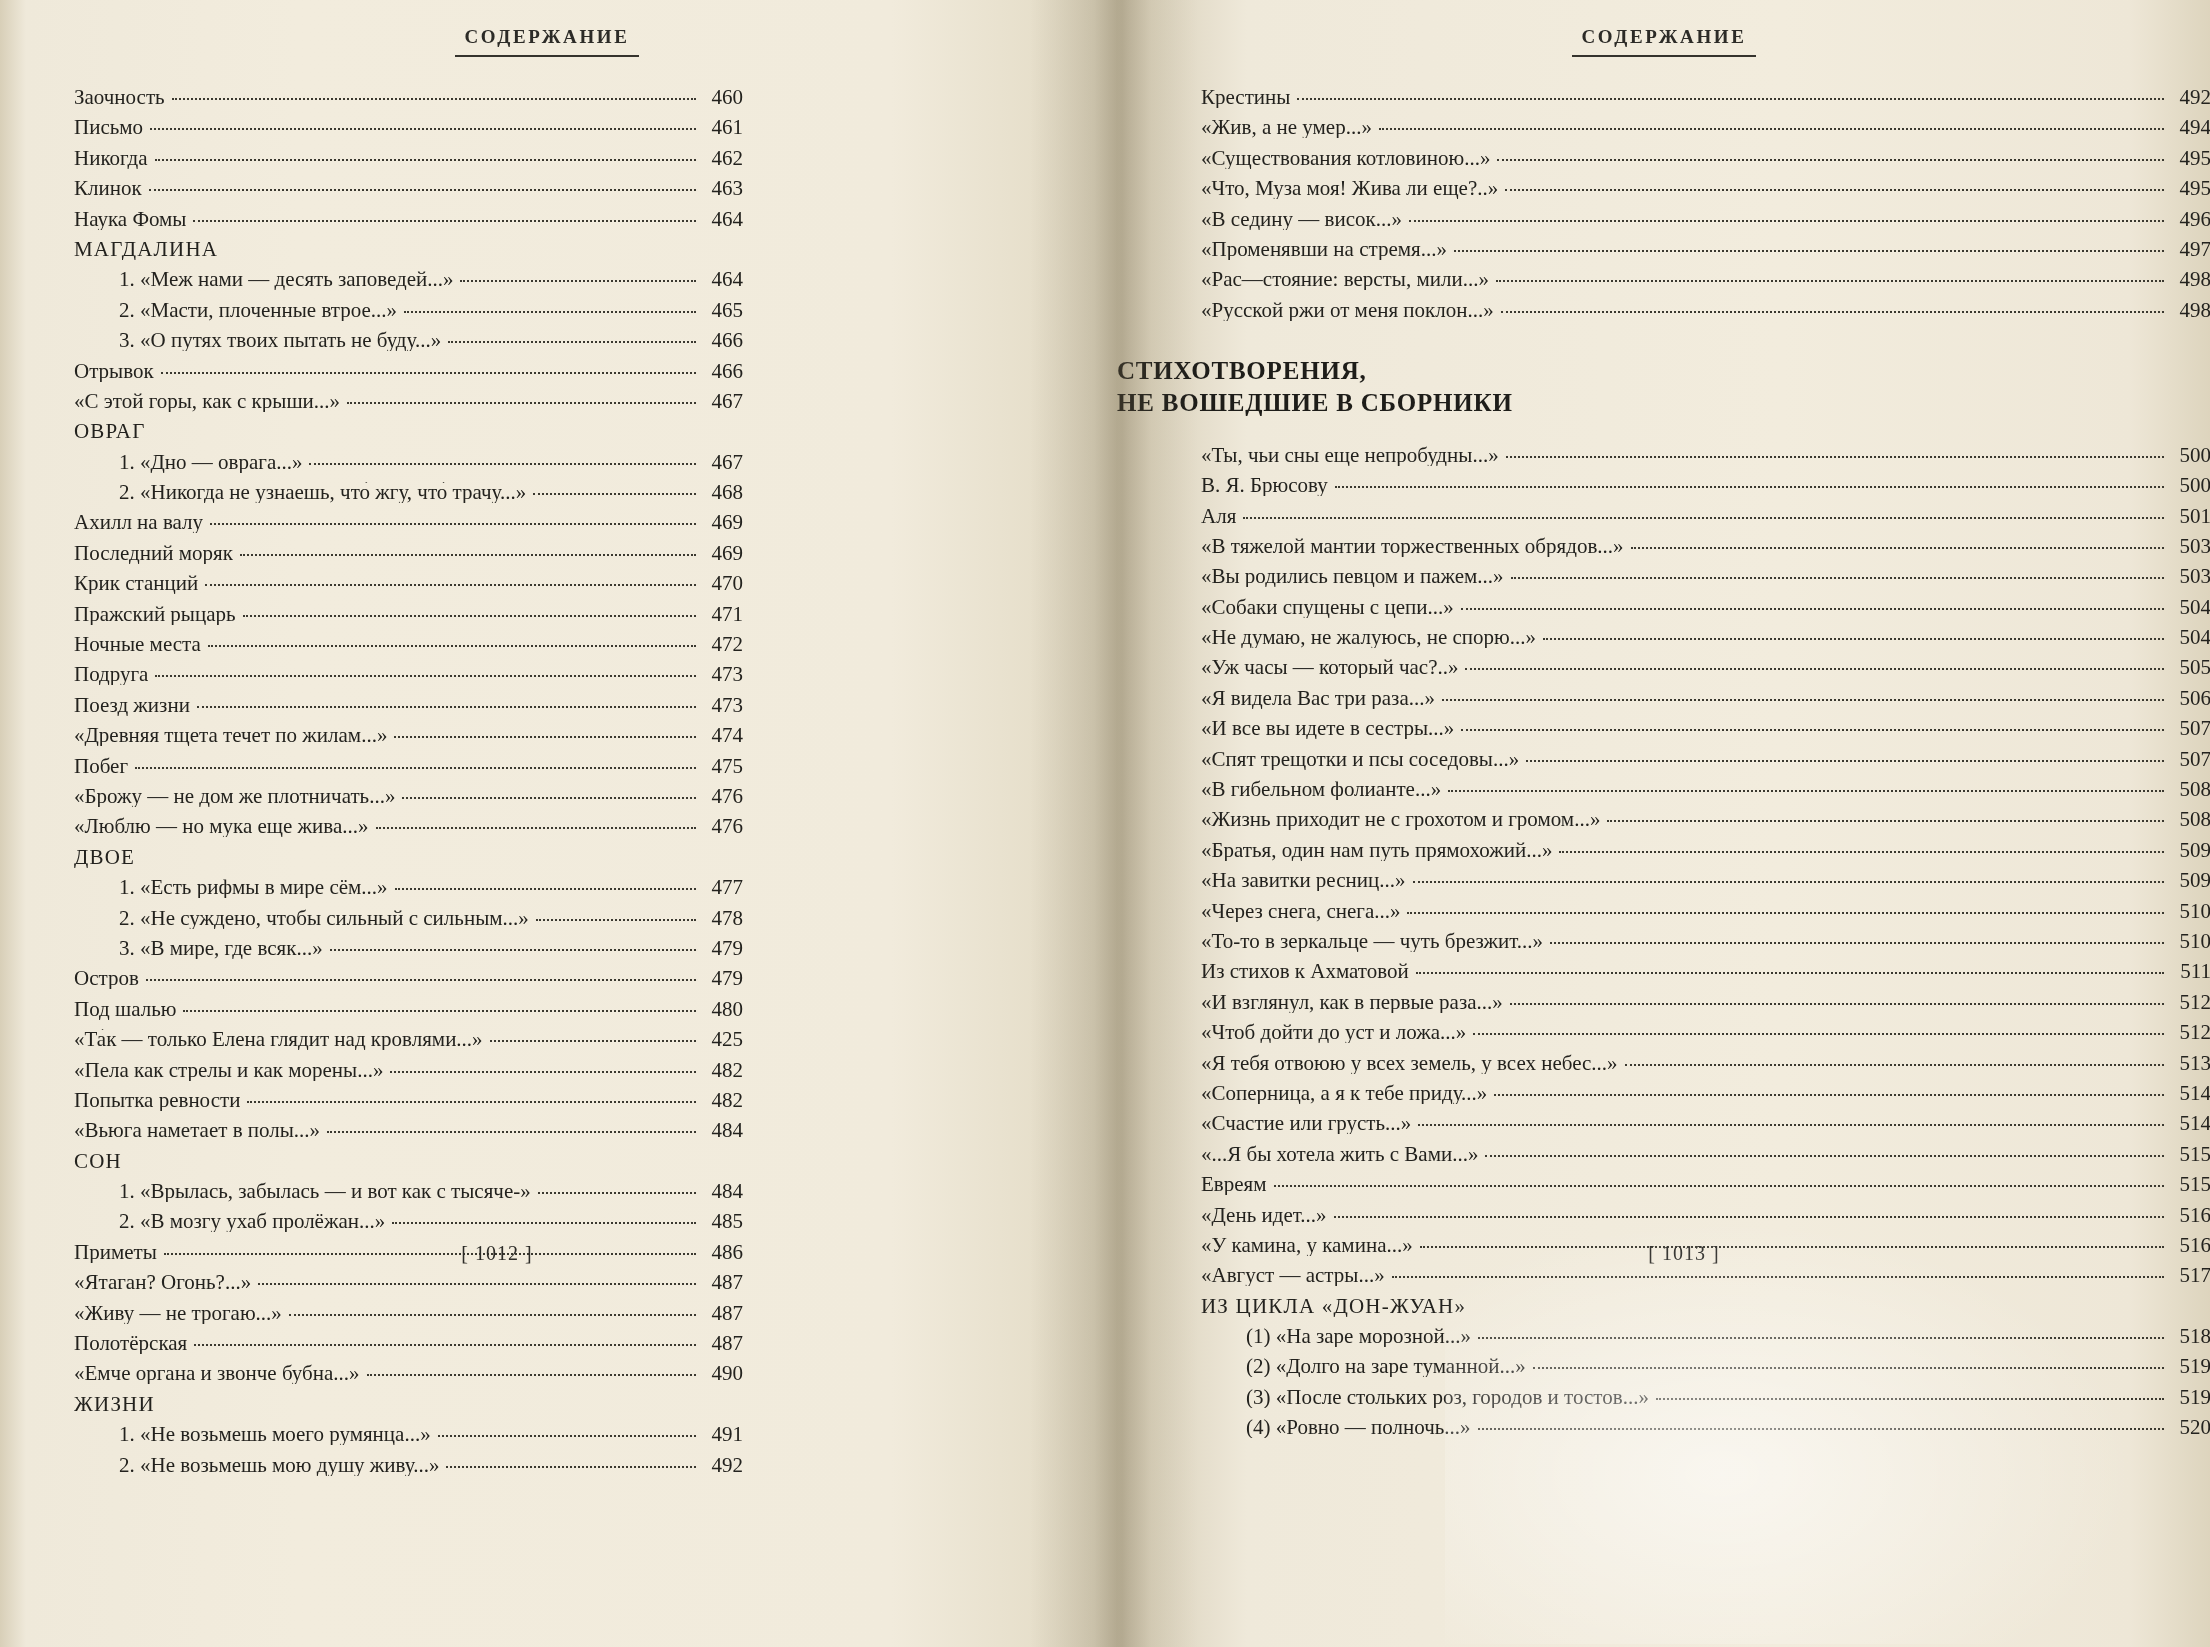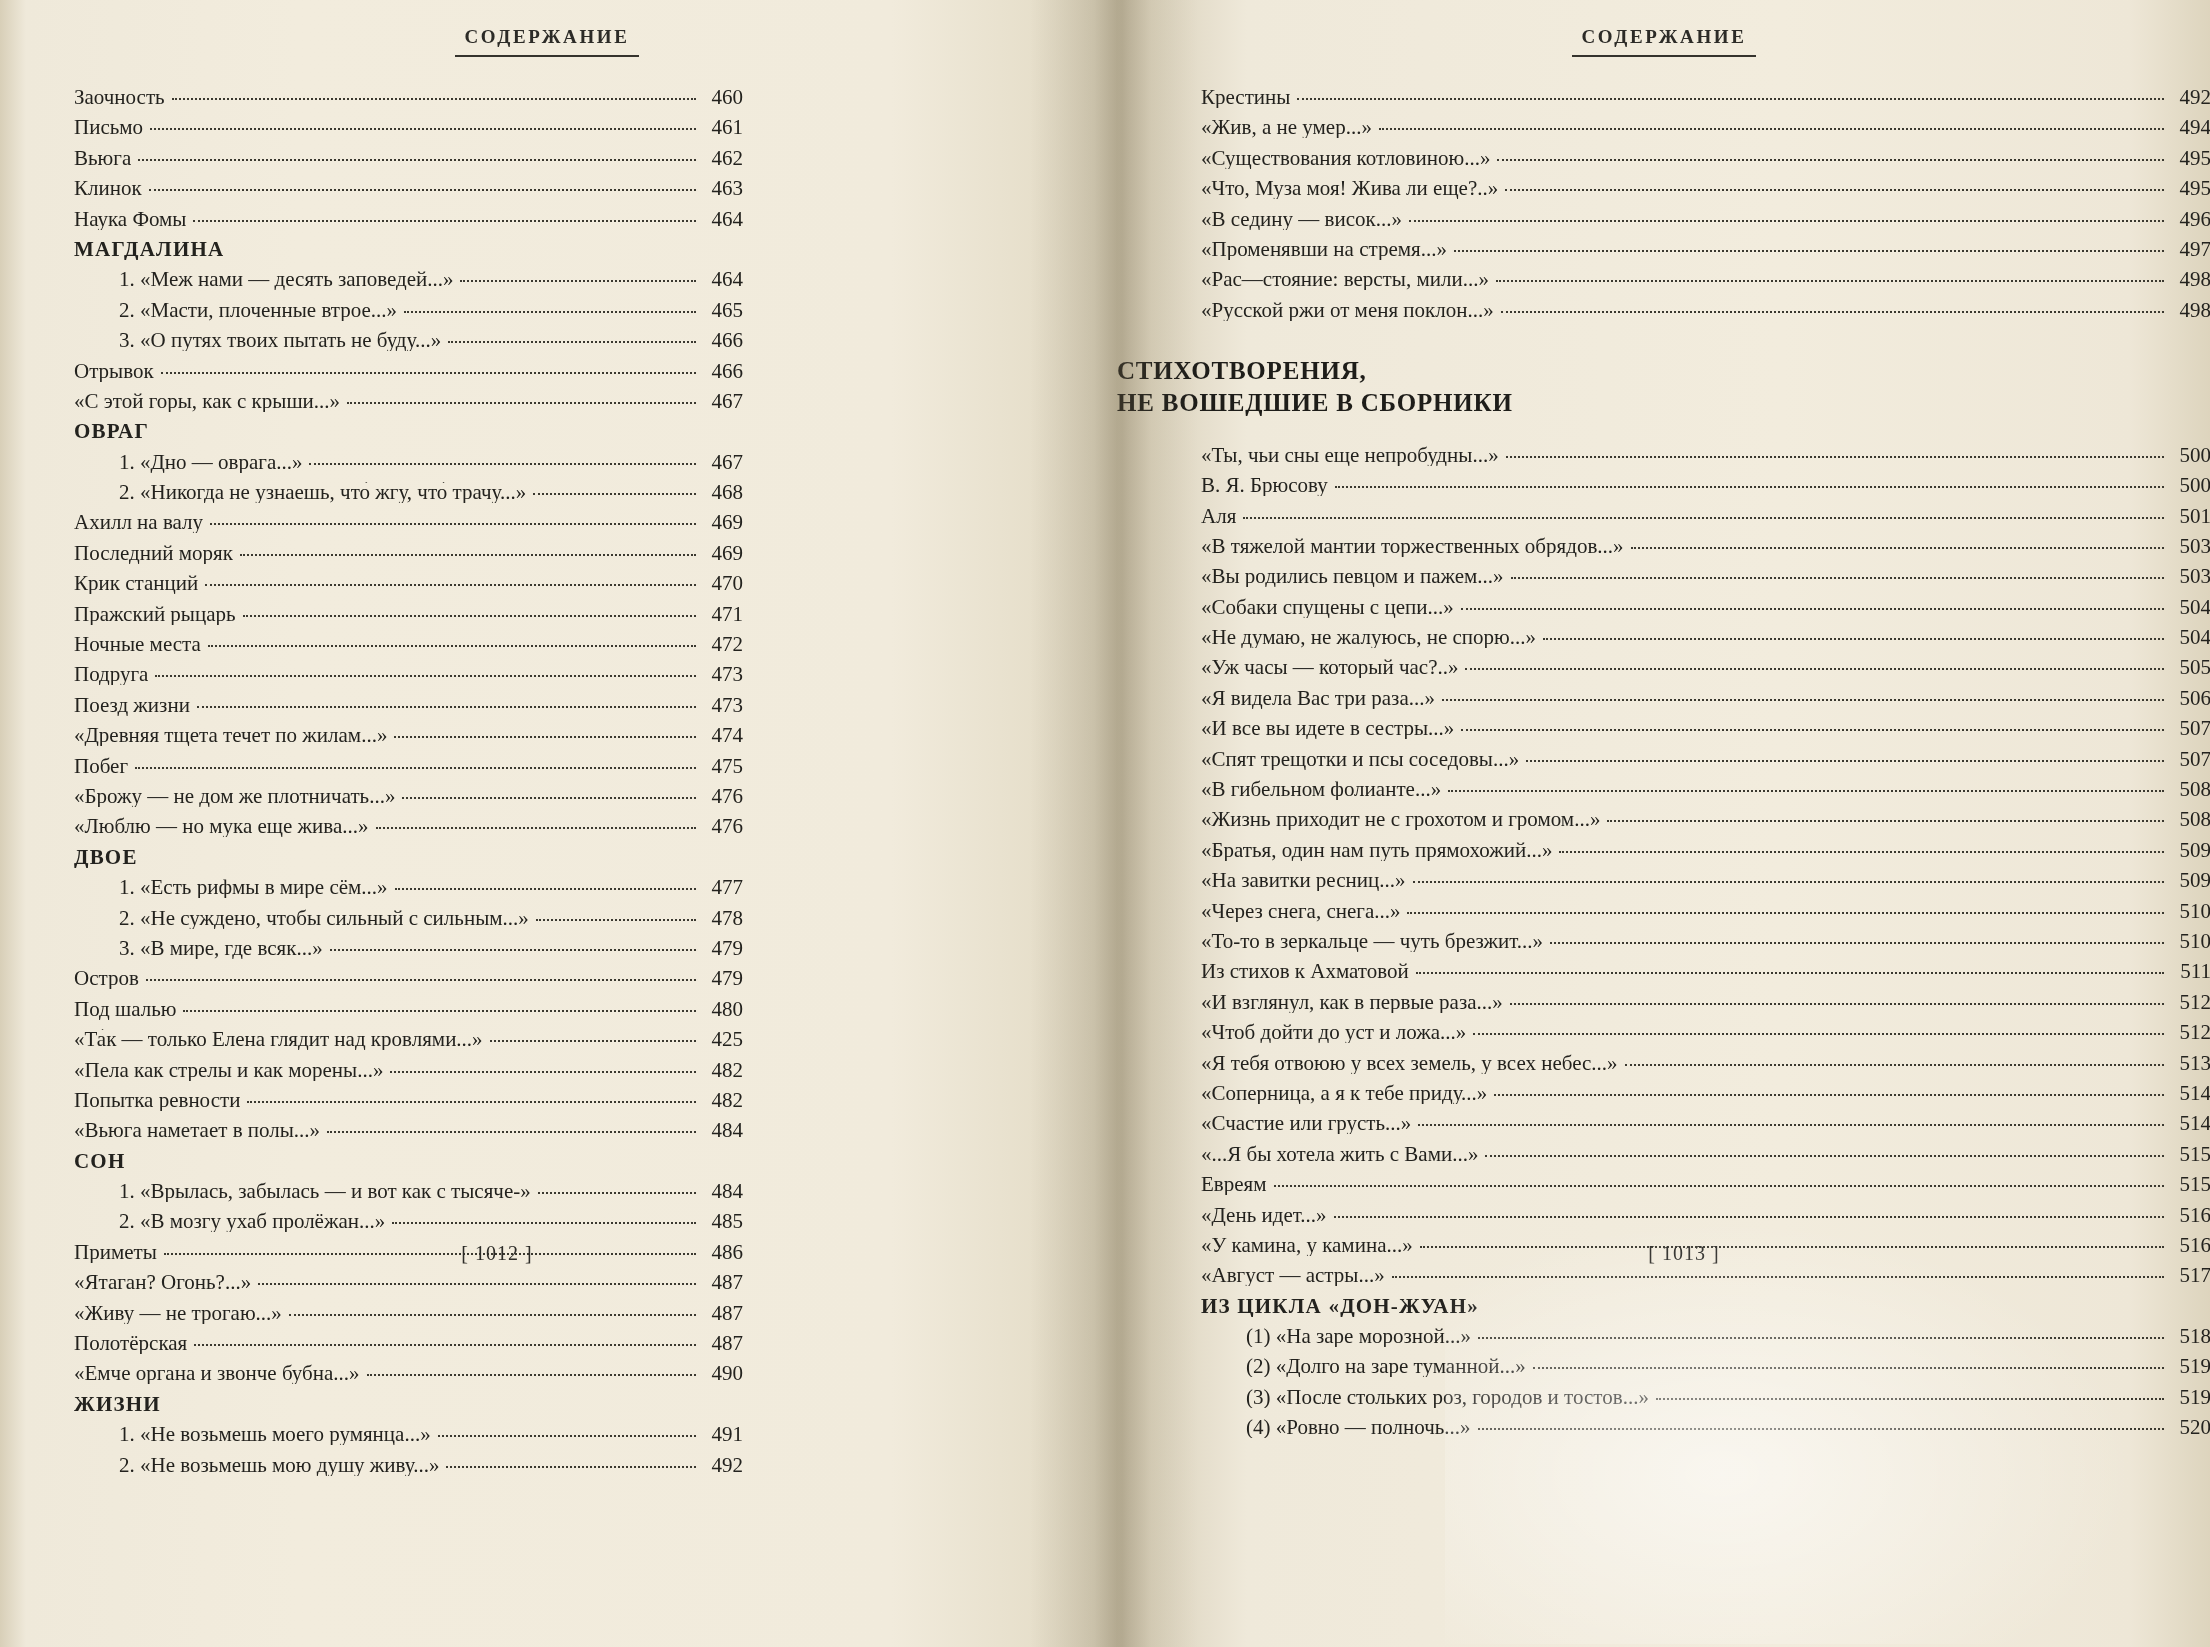--- a/index.html
+++ b/index.html
@@ -97,21 +97,20 @@
   .entry .pg {
     flex: 0 0 auto;
     font-size: 21px;
     color: #23221e;
     min-width: 42px;
     text-align: right;
   }
   .entry.sub { padding-left: 45px; }
   .entry.head {
     margin-bottom: 9.4px;
-    font-weight: bold;
   }
   .entry.head .t {
     letter-spacing: 1.2px;
   }
 
   .section-title {
     font-size: 25px;
     font-weight: bold;
     letter-spacing: 0.8px;
     color: #1e1d19;
@@ -145,21 +144,21 @@
           <span class="t">Заочность</span>
           <span class="leader"></span>
           <span class="pg">460</span>
         </div>
         <div class="entry">
           <span class="t">Письмо</span>
           <span class="leader"></span>
           <span class="pg">461</span>
         </div>
         <div class="entry">
-          <span class="t">Вьюга</span>
+          <span class="t">Никогда</span>
           <span class="leader"></span>
           <span class="pg">462</span>
         </div>
         <div class="entry">
           <span class="t">Клинок</span>
           <span class="leader"></span>
           <span class="pg">463</span>
         </div>
         <div class="entry">
           <span class="t">Наука Фомы</span>

